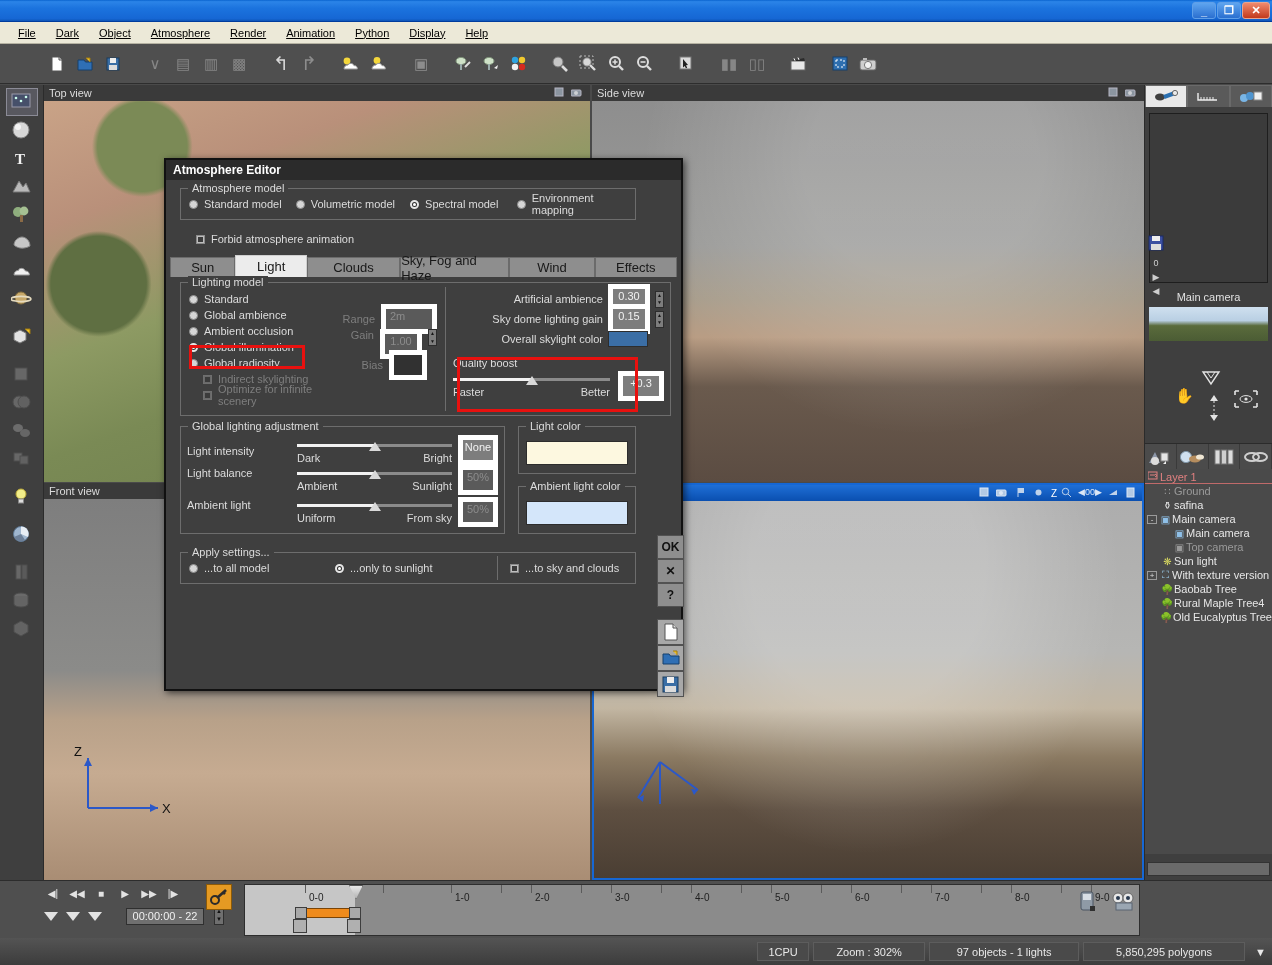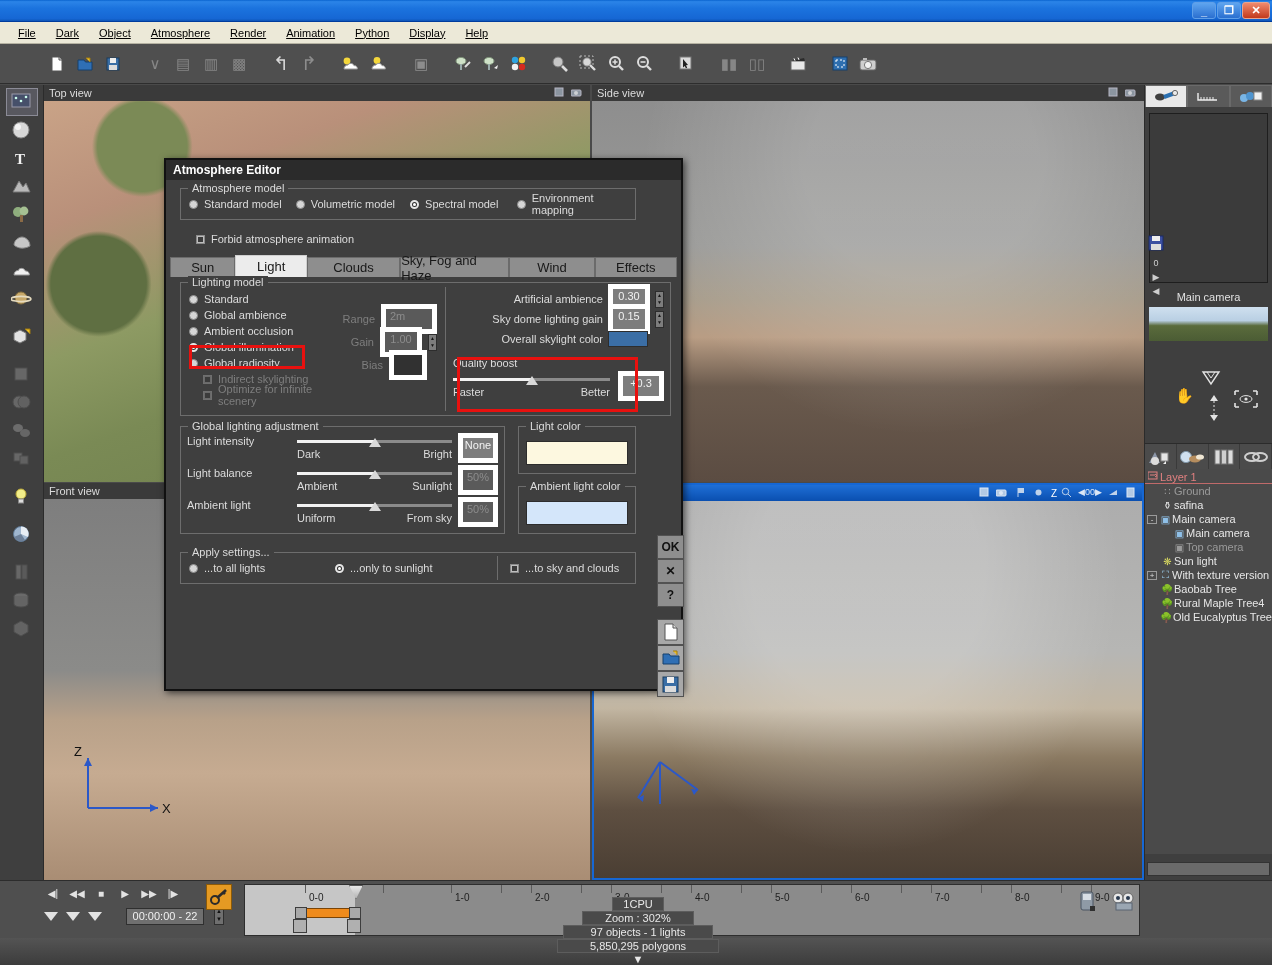--- a/index.html
+++ b/index.html
@@ -144,21 +144,21 @@
   .cursor-head{ position:absolute; top:0; width:14px; height:14px;
     background:linear-gradient(to bottom,#e8e8e8,#b5b5b5); clip-path:polygon(0 0,100% 0,50% 100%);
     border:1px solid #555;}
   #rangebar{ position:absolute; top:23px; height:10px; background:#ef8b1c; border:1px solid #7a4406;}
   .rhandle{ position:absolute; width:12px; height:12px; background:#a9a9a9; border:1px solid #3d3d3d;}
   .rbox{ position:absolute; width:14px; height:14px; background:#b0b0b0; border:1px solid #3d3d3d;}
   #btools{ position:absolute; left:1078px; top:8px; display:flex; gap:6px;}
   
   #status{ position:absolute; top:938px; left:0; width:1272px; height:27px;
     background:linear-gradient(to bottom,#545454,#3c3c3c);
-    display:flex; align-items:center; justify-content:flex-end; gap:0px; flex-direction:column;}
+    display:flex; align-items:center; justify-content:flex-end; gap:0px; }
   .scell{ height:19px; background:#4a4a4a; border:1px solid #5d5d5d; color:#e8e8e8;
     font-size:11px; display:flex; align-items:center; justify-content:center; padding:0 10px;
     margin-left:4px;}
   .scell.pad1{min-width:52px}.scell.pad2{min-width:112px}
   .scell.pad3{min-width:150px}.scell.pad4{min-width:162px}
 
   
   #dialog{
     position:absolute; left:164px; top:158px; width:519px; height:533px;
     background:#3f3f3f; border:2px solid #111; box-shadow:2px 2px 7px rgba(0,0,0,.6);
@@ -908,21 +908,21 @@
         <span class="chk on dim"></span>
         <span class="lbl dim">Optimize for infinite scenery</span>
         </div>
     </div>
 
     <div style="position:absolute;left:152px;top:26px;width:104px;">
       <div style="display:flex;align-items:center;justify-content:flex-end;gap:6px;height:20px">
         <span class="lbl dim">Range</span>
         <span class="numfield dimf" style="width:56px;text-align:left;padding-left:4px">2m</span>
       </div>
-      <div style="display:flex;align-items:center;justify-content:flex-end;gap:6px;height:26px">
+      <div style="display:flex;justify-content:flex-end;gap:6px;height:26px">
         <span class="lbl dim">Gain</span>
         <span class="numfield dimf">1.00</span>
         <span class="spin2">
             <div>▲</div>
             <div>▼</div>
           </span>
       </div>
       <div style="display:flex;align-items:center;justify-content:flex-end;gap:6px;height:20px;padding-right:10px">
         <span class="lbl dim">Bias</span>
         <span class="numfield dark" style="width:38px"></span>
@@ -970,21 +970,21 @@
           <div class="numfield" style="width:46px;margin-top:-2px">+0.3</div>
         </div>
       </div>
     </div>
   </div>
 
   <div class="fs" style="left:14px;top:266px;width:325px;height:108px;">
     <span class="leg">Global lighting adjustment</span>
 
     <div style="position:absolute;left:6px;right:6px;top:8px;">
-      <div style="display:flex;align-items:flex-start;gap:6px;height:32px">
+      <div style="display:flex;align-items:center;gap:6px;height:32px">
         <span class="lbl" style="width:104px">Light intensity</span>
         <div style="flex:1">
           <div class="slider">
             <div class="track"></div>
             <div class="thumb" style="left:calc(50% - 6px)"></div>
           </div>
           <div class="ends">
             <span>Dark</span>
             <span>Bright</span>
           </div>
@@ -1032,21 +1032,21 @@
   <div class="fs" style="left:352px;top:326px;width:118px;height:48px;">
     <span class="leg">Ambient light color</span>
     <div class="swatch" style="position:absolute;left:7px;right:7px;top:14px;height:24px;background:#d4e6fa"></div>
   </div>
 
   <div class="fs" style="left:14px;top:392px;width:456px;height:32px;">
     <span class="leg">Apply settings...</span>
     <div style="display:flex;align-items:center;height:100%;padding-left:8px;">
       <div class="opt" style="width:146px">
         <span class="radio"></span>
-        <span class="lbl">...to all lights</span>
+        <span class="lbl">...to all model</span>
       </div>
       <div class="opt" style="width:162px">
         <span class="radio on"></span>
         <span class="lbl">...only to sunlight</span>
       </div>
       <div style="width:1px;height:24px;background:#6d6d6d;margin-right:12px"></div>
       <div class="opt">
         <span class="chk on"></span>
         <span class="lbl">...to sky and clouds</span>
       </div>

